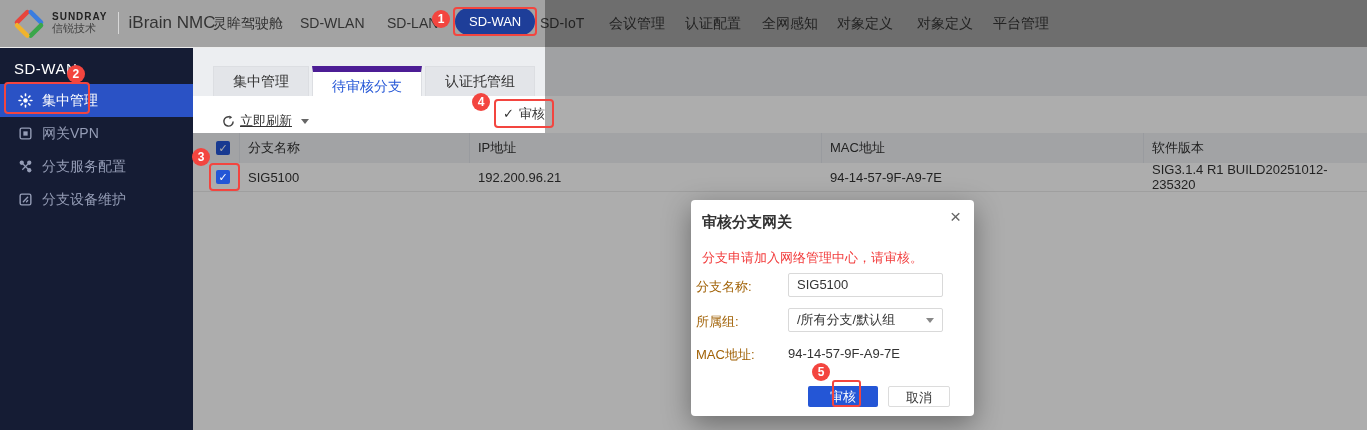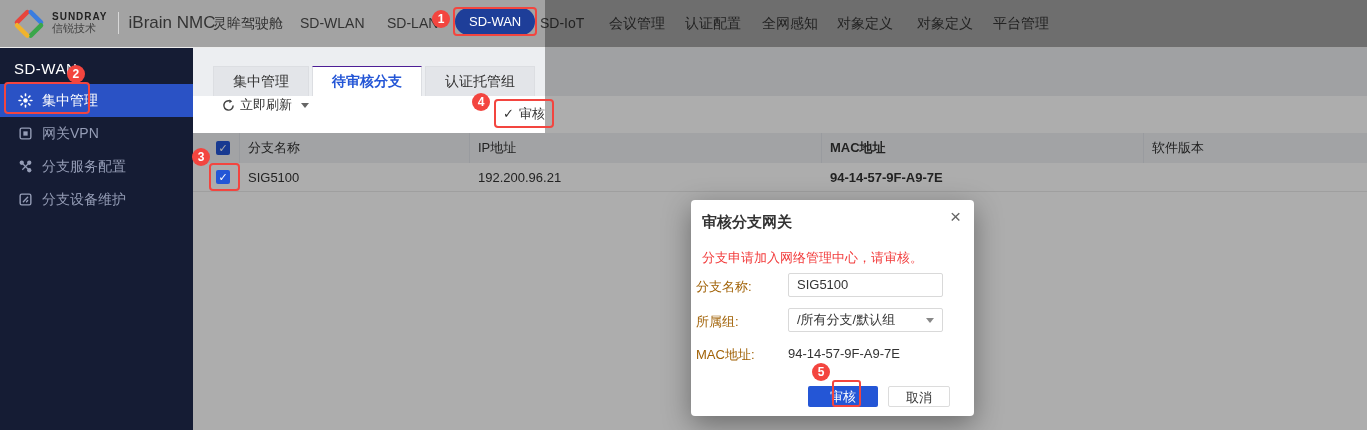--- a/index.html
+++ b/index.html
@@ -25,34 +25,34 @@
   .sidebar { position:absolute; left:0; top:48px; width:193px; height:382px; background:#151c34; }
   .sidebar-title { position:relative; height:36px; padding:12px 0 0 14px; color:#fff; font-size:15px; letter-spacing:.5px; }
   .side-item { position:relative; height:33px; display:flex; align-items:center; padding-left:18px; color:#959db6; font-size:14px; cursor:pointer; }
   .side-item .s-icon { width:15px; height:15px; margin-right:9px; flex:0 0 auto; }
   .side-item.active { background:#2a52c5; color:#fff; }
 
   
   .main { position:absolute; left:193px; top:48px; right:0; bottom:0; background:#fff; }
   .tabbar { height:48px; background:#eceef1; padding-left:20px; display:flex; align-items:flex-end; }
   .tab { height:30px; line-height:28px; padding:0 19px; background:#e3e5e9; border:1px solid #dcdee2; border-bottom:none; font-size:14px; color:#333; margin-right:3px; cursor:pointer; }
-  .tab.active { background:#fff; color:#2456d6; font-weight:bold; border-top:1px solid #4c1d95; }
+  .tab.active { background:#fff; color:#2456d6; font-weight:normal; border-top:6px solid #4c1d95; }
 
   .toolbar { position:relative; height:37px; background:#fff; font-size:13px; color:#333; }
-  .tool-refresh { position:absolute; left:29px; top:0; display:flex; align-items:center; gap:5px; cursor:pointer; }
+  .tool-refresh { position:absolute; left:29px; top:16px; display:flex; align-items:center; gap:5px; cursor:pointer;text-decoration:underline; }
   .caret-down { width:0; height:0; border-left:4px solid transparent; border-right:4px solid transparent; border-top:5px solid #666; margin-left:4px; }
   .tool-approve { position:absolute; left:303px; top:5px; width:56px; height:25px; display:flex; align-items:center; justify-content:center; gap:5px; cursor:pointer; }
   .tool-check { font-size:13px; font-weight:bold; color:#333; }
 
   .table-head { display:flex; align-items:center; height:30px; background:#eff1f4; font-size:13px; color:#333; }
   .table-row  { display:flex; align-items:center; height:29px; background:#fff; border-bottom:1px solid #ebebeb; font-size:13px; color:#333; }
   .col-check { width:47px; padding-left:23px; position:relative; height:100%; display:flex; align-items:center; }
   .col-name { width:230px; padding-left:8px; }
   .col-ip   { width:352px; padding-left:8px; }
-  .col-mac  { width:322px; padding-left:8px;font-weight:bold; }
+  .col-mac  { width:322px; padding-left:8px; }
   .col-ver  { flex:1; padding-left:8px; }
   .table-head > div { border-right:1px solid #e2e5ea; height:100%; line-height:30px; }
   .table-head > div:last-child { border-right:none; }
   .checkbox { width:14px; height:14px; background:#2456d6; border-radius:2px; color:#fff; font-size:11px; line-height:14px; text-align:center; cursor:pointer; }
 
   
   .dim-right { position:absolute; left:545px; top:0; width:822px; height:430px; background:rgba(0,0,0,.32); z-index:50; }
   .dim-table { position:absolute; left:193px; top:133px; width:352px; height:297px; background:rgba(0,0,0,.32); z-index:50; }
 
   
@@ -202,20 +202,21 @@
 
   <div class="table-row">
     <div class="col-check" style="z-index:300">
       <span class="checkbox">✓</span>
       <span class="anno-box" style="left:16px;top:0;width:31px;height:28px"></span>
       <span class="anno-badge" style="left:-1px;top:-15px">3</span>
     </div>
     <div class="col-name">SIG5100</div>
     <div class="col-ip">192.200.96.21</div>
     <div class="col-mac">94-14-57-9F-A9-7E</div>
+    <div class="col-ver">SIG3.1.4 R1 BUILD20251012-235320</div>
   </div>
 </div>
 
 <div class="dim-right"></div>
 <div class="dim-table"></div>
 
 <div class="modal">
   <div class="modal-title">审核分支网关</div>
   <div class="modal-close">×</div>
   <div class="modal-msg">分支申请加入网络管理中心，请审核。</div>

